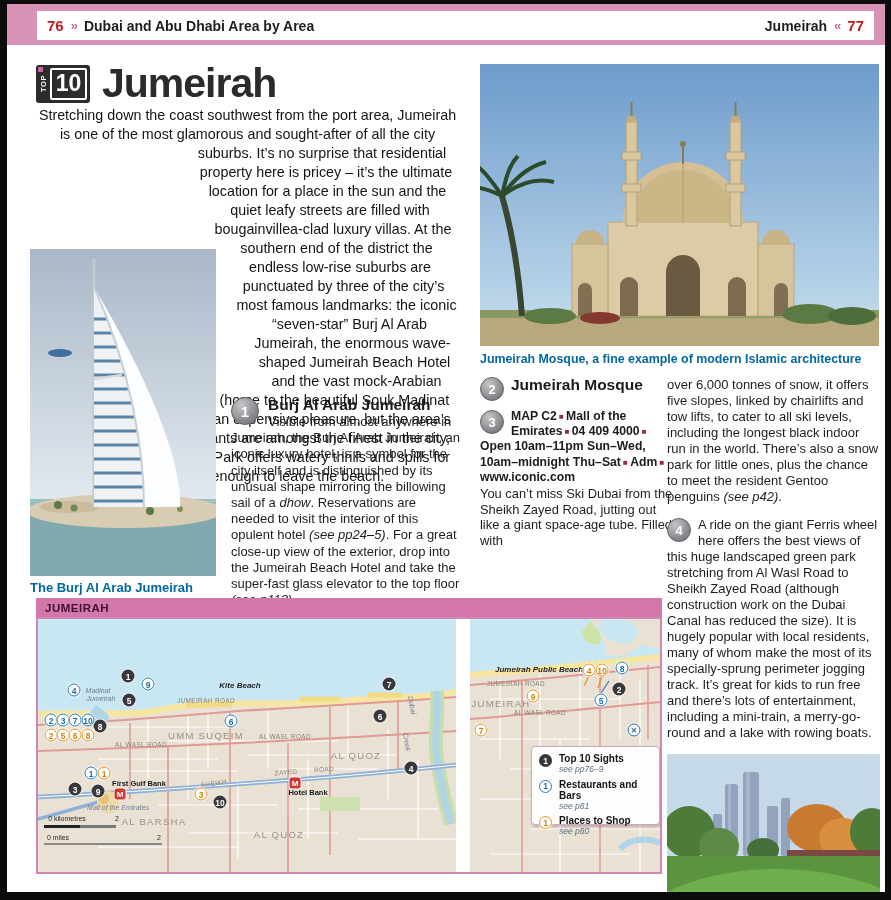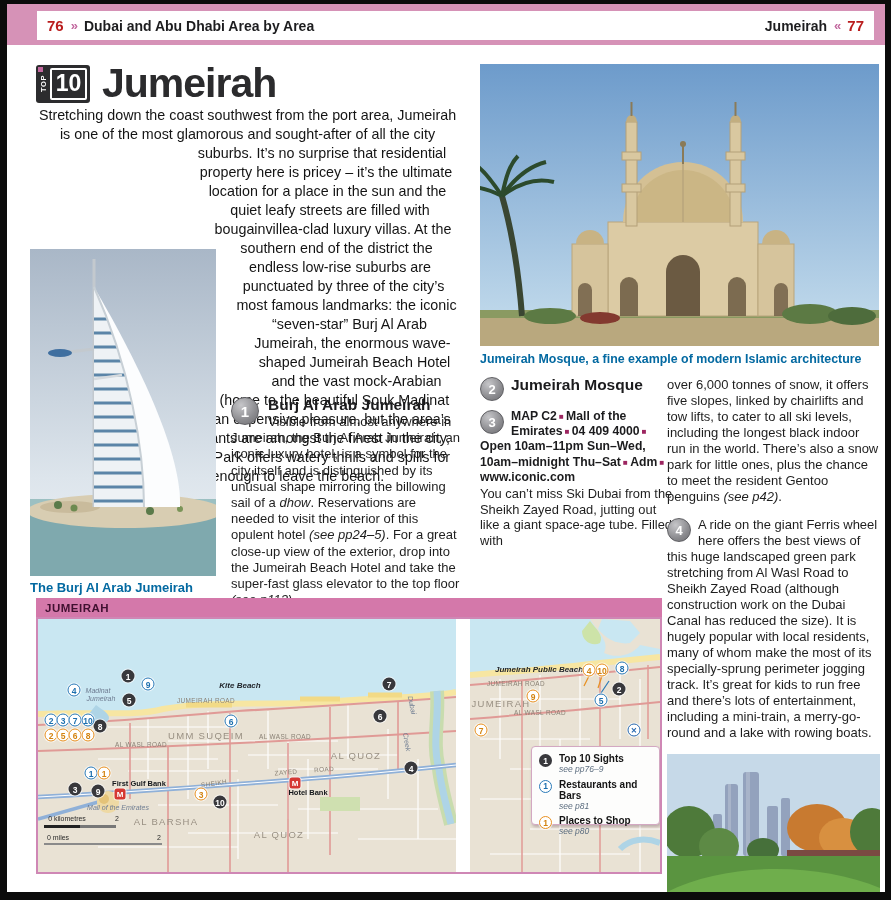--- a/index.html
+++ b/index.html
@@ -406,21 +406,21 @@
           <div class="mlbl area" style="left: 168px; top: 116px;">UMM SUQEIM</div>
           <div class="mlbl road" style="left: 103px; top: 125px;">AL WASL ROAD</div>
           <div class="mlbl road" style="left: 247px; top: 117px;">AL WASL ROAD</div>
           <div class="mlbl area" style="left: 318px; top: 136px;">AL QUOZ</div>
           <div class="mlbl road" style="left: 176px; top: 164px; transform: translate(-50%, -50%) rotate(-8deg);">SHEIKH</div>
           <div class="mlbl road" style="left: 248px; top: 153px; transform: translate(-50%, -50%) rotate(-5deg);">ZAYED</div>
           <div class="mlbl road" style="left: 286px; top: 150px; transform: translate(-50%, -50%) rotate(-4deg);">ROAD</div>
           <div class="mlbl poib" style="left: 101px; top: 164px;">First Gulf Bank</div>
           <div class="mlbl poib" style="left: 270px; top: 173px;">Hotel Bank</div>
           <div class="mlbl poi" style="left: 80px; top: 188px;">Mall of the Emirates</div>
-          <div class="mlbl area" style="left: 128px; top: 202px;">AL BARSHA</div>
+          <div class="mlbl area" style="left: 116px; top: 202px;">AL BARSHA</div>
           <div class="mlbl area" style="left: 241px; top: 215px;">AL QUOZ</div>
           <div class="mlbl poi" style="left: 374px; top: 86px; transform: translate(-50%, -50%) rotate(78deg);">Dubai</div>
           <div class="mlbl poi" style="left: 369px; top: 123px; transform: translate(-50%, -50%) rotate(80deg);">Creek</div>
           <div class="mlbl scale" style="left: 29px; top: 199px;">0 kilometres</div>
           <div class="mlbl scale" style="left: 79px; top: 199px;">2</div>
           <div class="mlbl scale" style="left: 20px; top: 218px;">0 miles</div>
           <div class="mlbl scale" style="left: 121px; top: 218px;">2</div>
           <div class="mlbl beach" style="left: 501px; top: 50px;">Jumeirah Public Beach</div>
           <div class="mlbl road" style="left: 478px; top: 64px;">JUMEIRAH ROAD</div>
           <div class="mlbl area" style="left: 463px; top: 84px;">JUMEIRAH</div>

